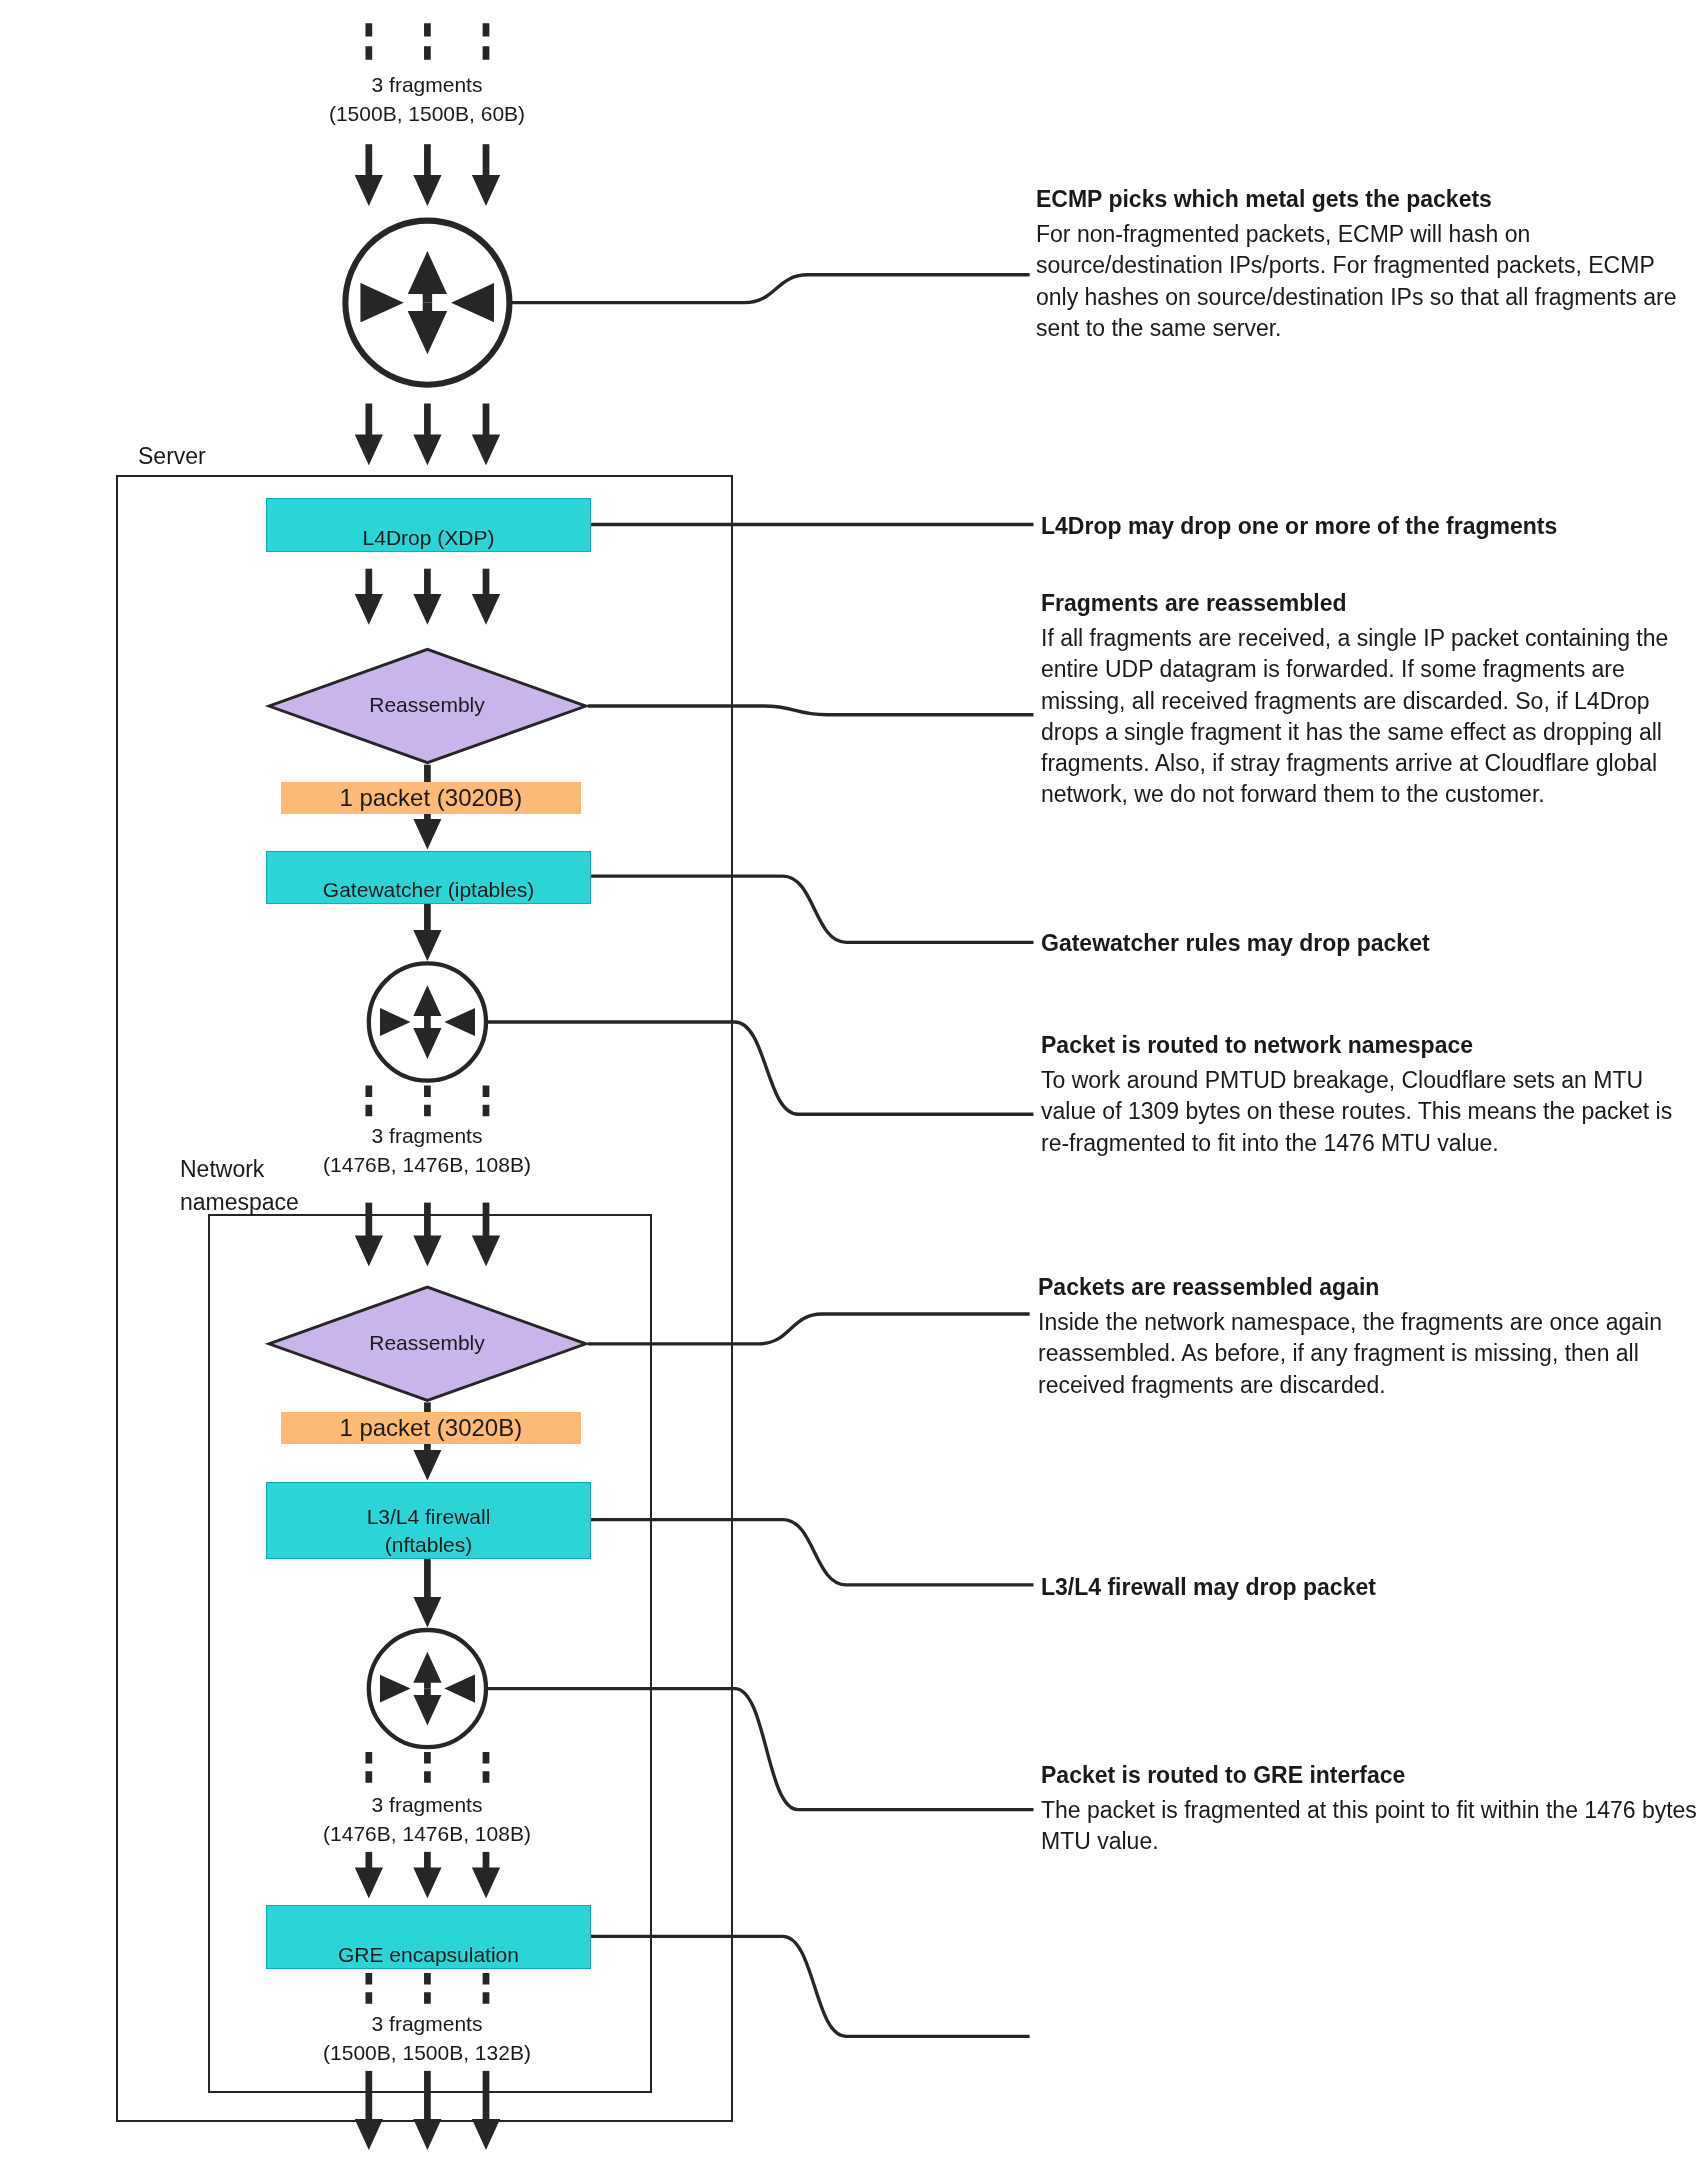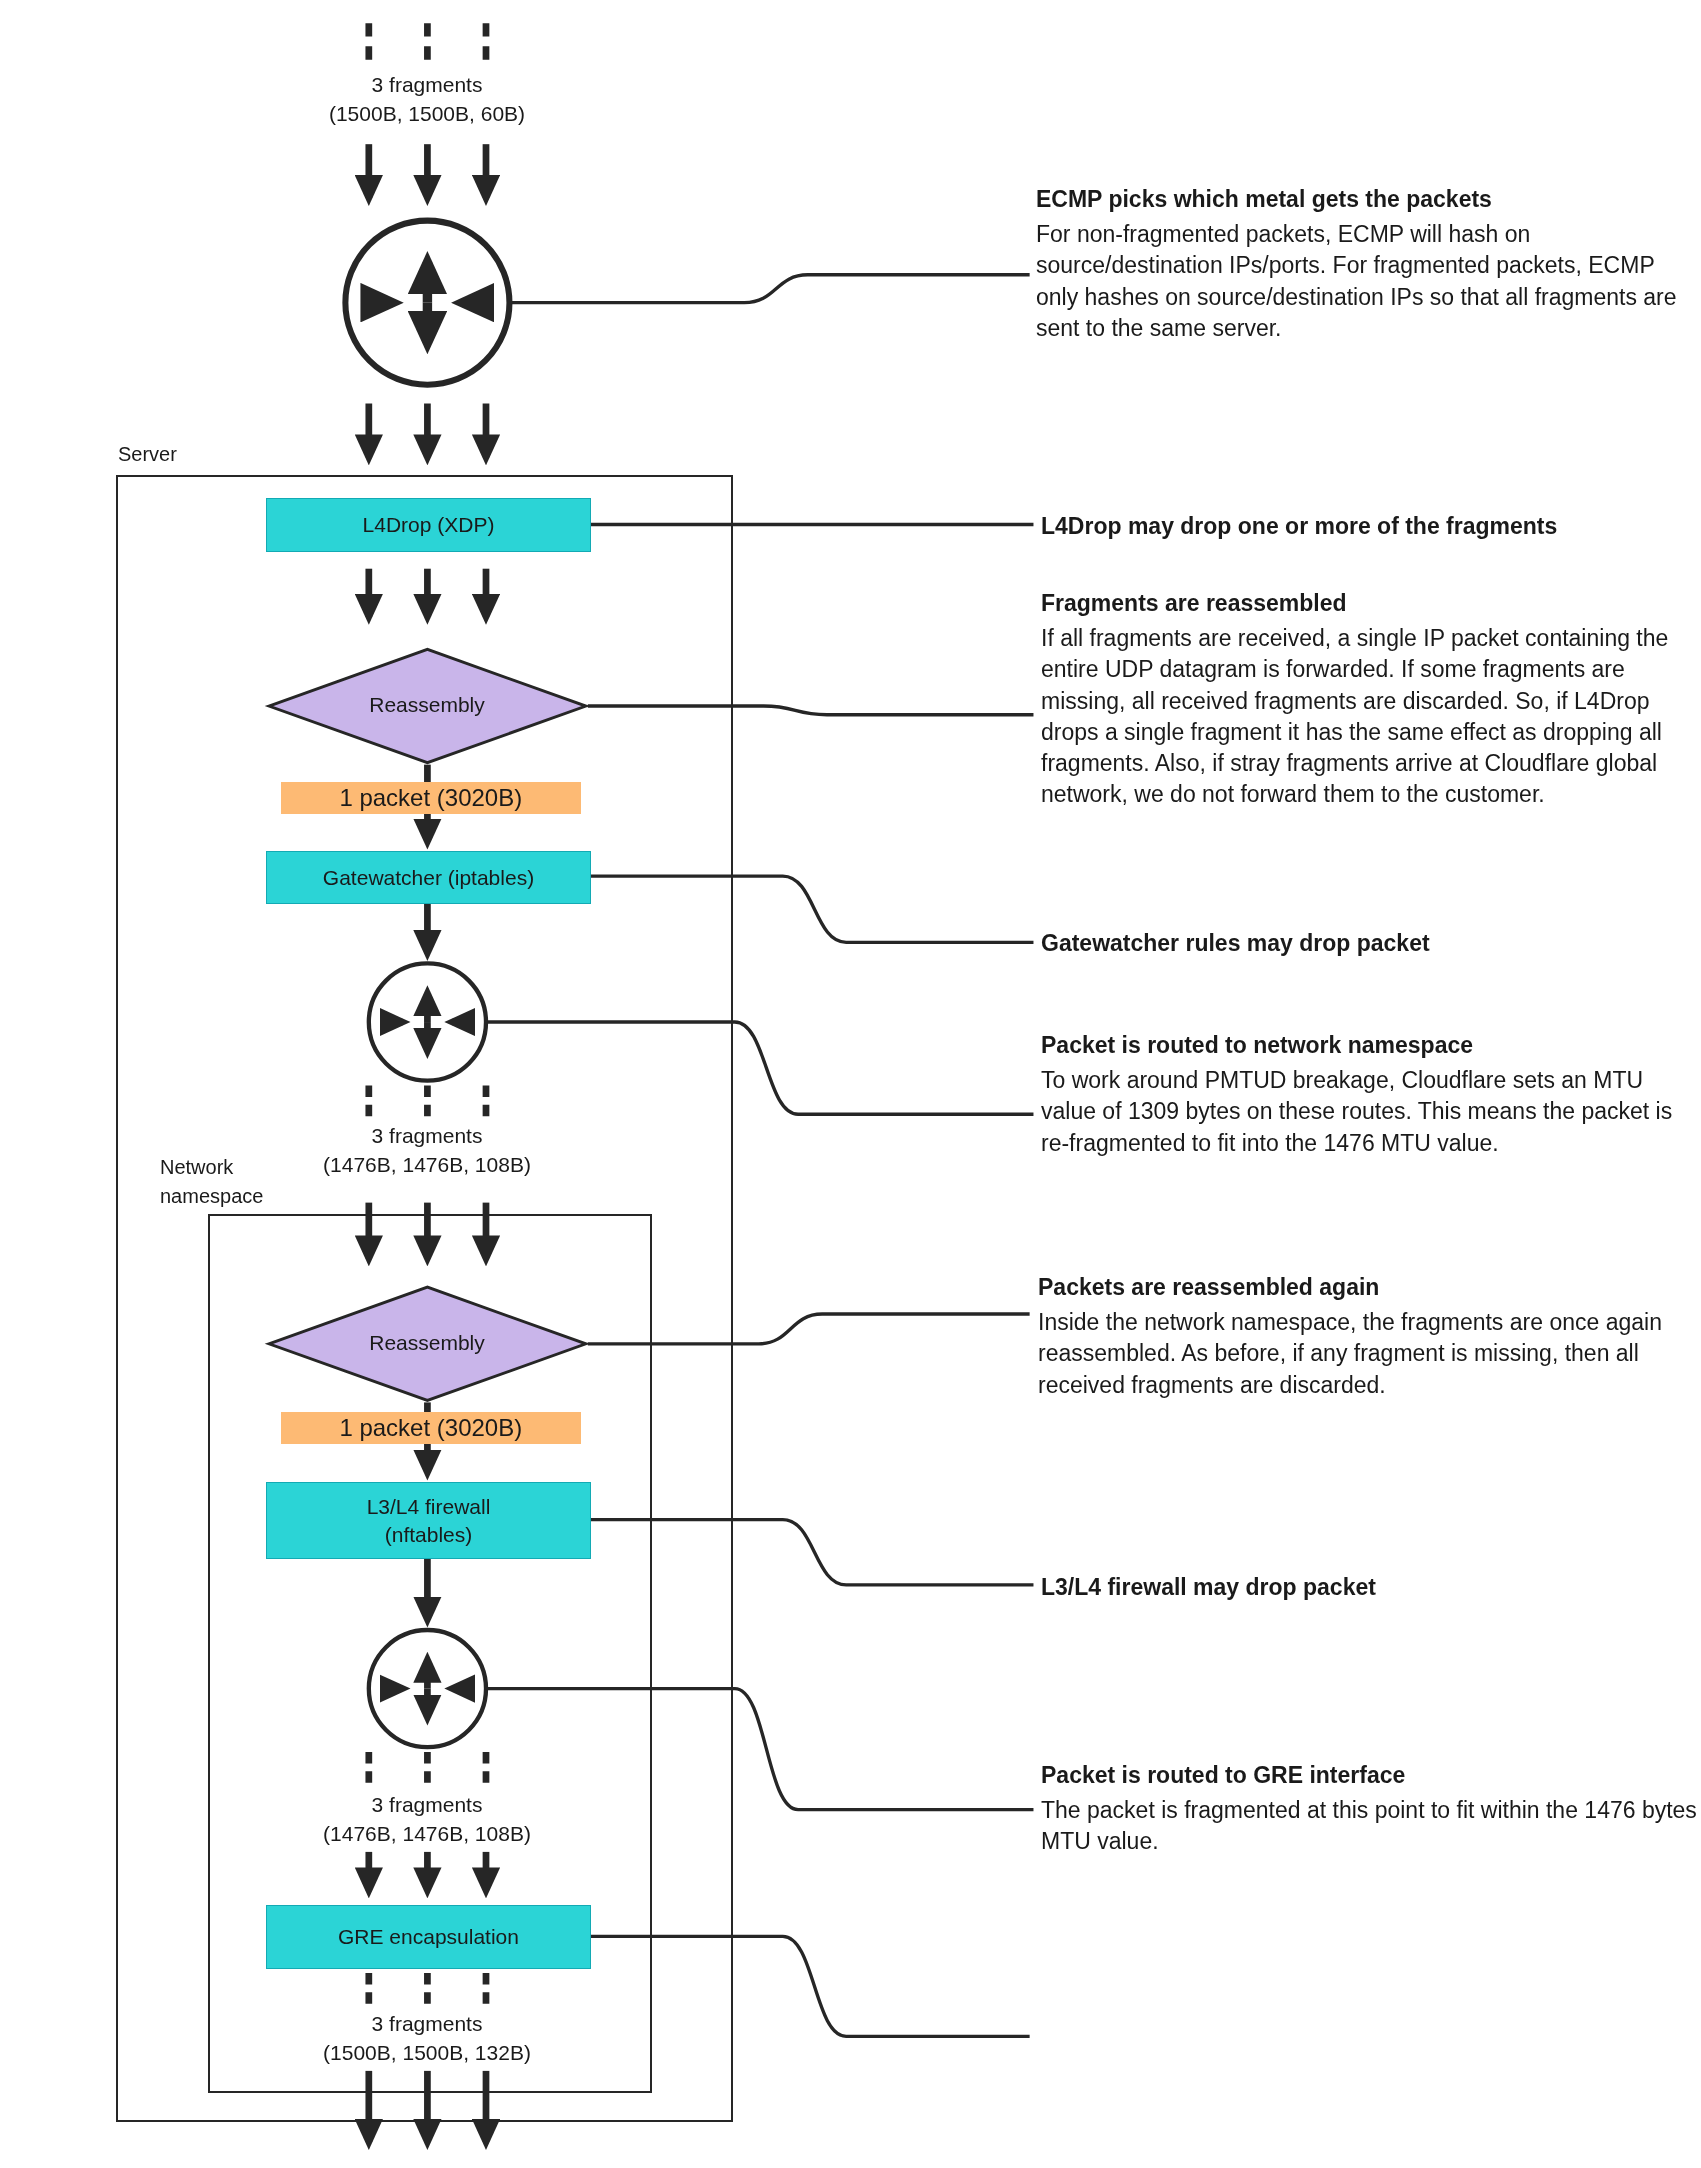--- a/index.html
+++ b/index.html
@@ -4,25 +4,25 @@
 <style>
   html,body{margin:0;padding:0;background:#ffffff;}
   .canvas{
     position:relative;width:1701px;height:2168px;background:#ffffff;
     font-family:"Liberation Sans",sans-serif;color:#1a1a1a;overflow:hidden;
   }
   svg.layer{position:absolute;left:0;top:0;}
   .frame{position:absolute;border:2.9px solid #262626;background:transparent;}
   .proc{
     position:absolute;background:#2bd4d6;border:1.9px solid #13aab4;
-    display:flex;flex-direction:column;align-items:center;justify-content:center;
+    display:flex;flex-direction:column;align-items:center;justify-content:flex-end;
     font-size:21px;text-align:center;line-height:1.3;
   }
   .dlabel{position:absolute;text-align:center;font-size:21px;}
-  .lbl{position:absolute;font-size:20px;line-height:1.45;}
+  .lbl{position:absolute;font-size:23px;line-height:1.45;margin-left:20px;}
   .biglbl{position:absolute;font-size:26px;line-height:1.45;text-align:center;}
   .frag{position:absolute;text-align:center;font-size:21px;line-height:1.38;}
   .pkt{position:absolute;text-align:center;font-size:24px;background:#fdba74;padding:1.9px 5.8px;}
   .ann{position:absolute;width:661px;}
   .ann-title{font-weight:bold;font-size:23px;line-height:1.32;}
   .ann-body{font-size:23px;line-height:1.36;margin-top:4.8px;}
 </style>
 </head>
 <body>
 

